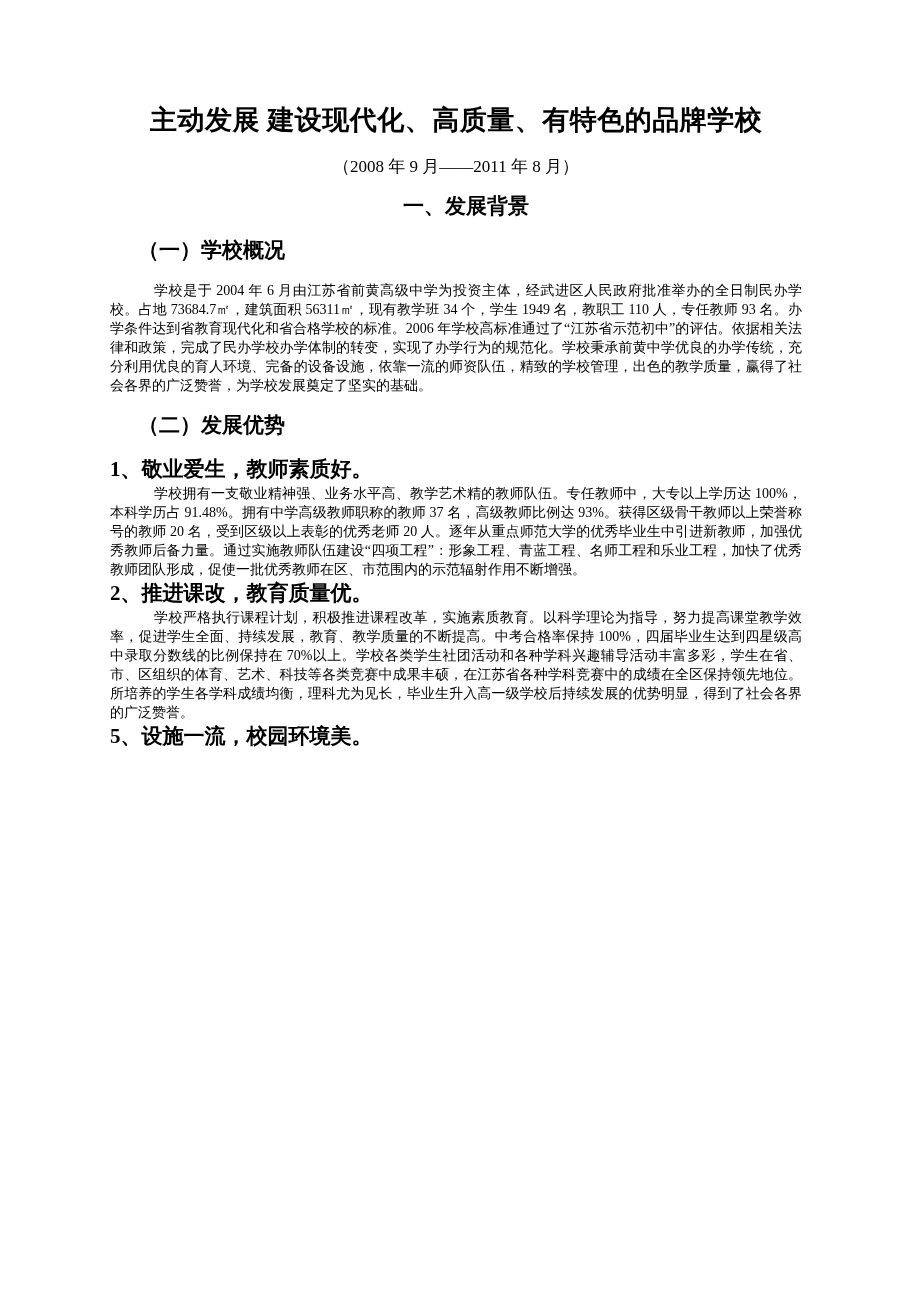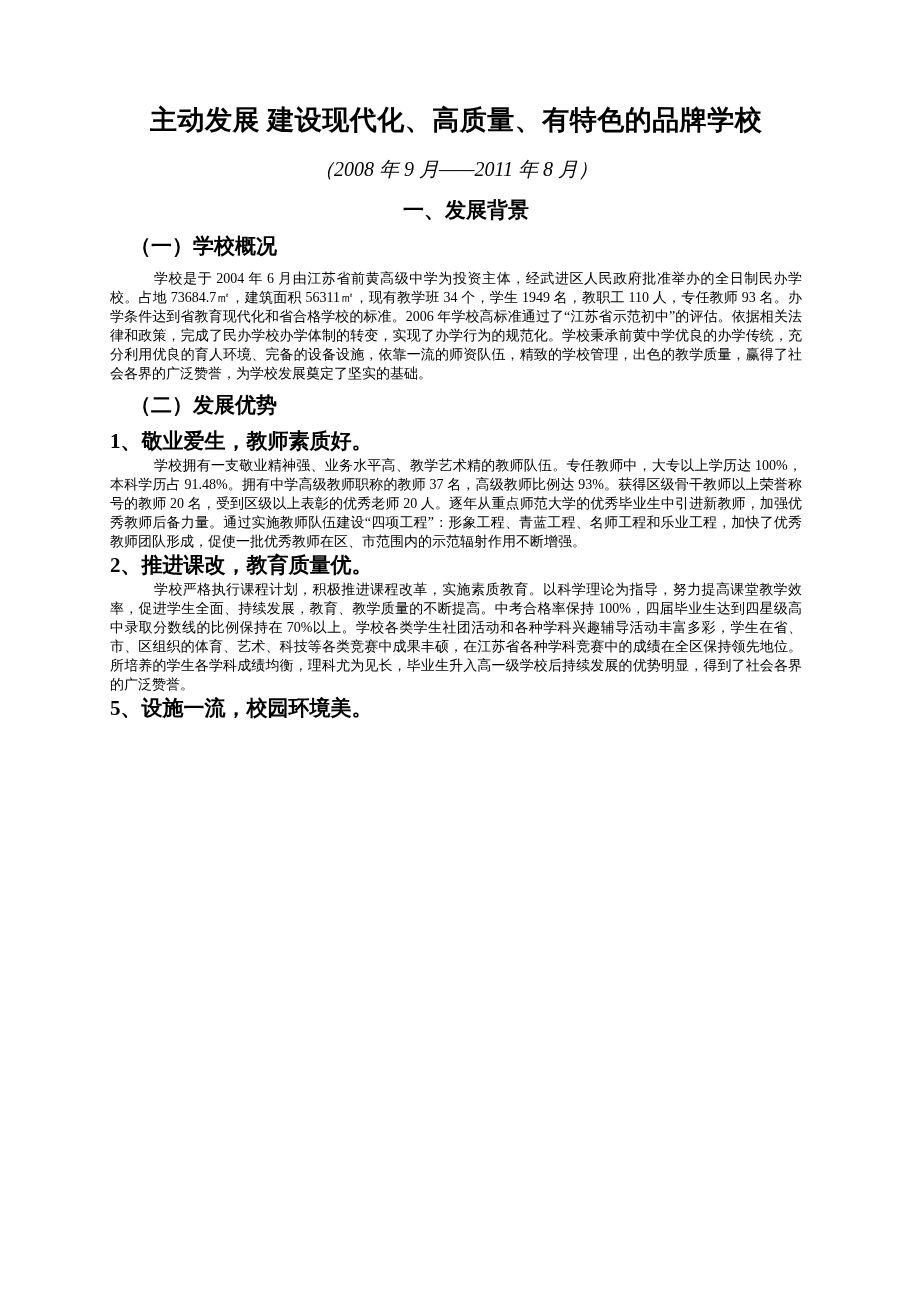--- a/index.html
+++ b/index.html
@@ -45,44 +45,43 @@
 
   .doc-subtitle {
     font-size: 20px;
     text-align: center;
     line-height: 1.3;
     margin: 0;
     padding-top: 22px;
   }
 
   .doc-daterange {
-    font-size: 20px;
+    font-size: 17px;
     text-align: center;
     line-height: 1.3;
     margin: 0;
     padding-top: 18px;
-    font-style: italic;
   }
 
   
   .section-heading {
     font-size: 21px;
     font-weight: bold;
     text-align: center;
     margin: 0;
     padding-top: 14px;
     padding-left: 20px;
     line-height: 1.35;
   }
 
   
   .sub-heading {
     font-size: 21px;
     font-weight: bold;
-    margin: 8px;
+    margin: 16px;
     line-height: 1.36;
     text-indent: 12px;
   }
 
   .num-heading {
     font-size: 21px;
     font-weight: bold;
     margin: 0;
     line-height: 1.36;
     text-indent: 0;

